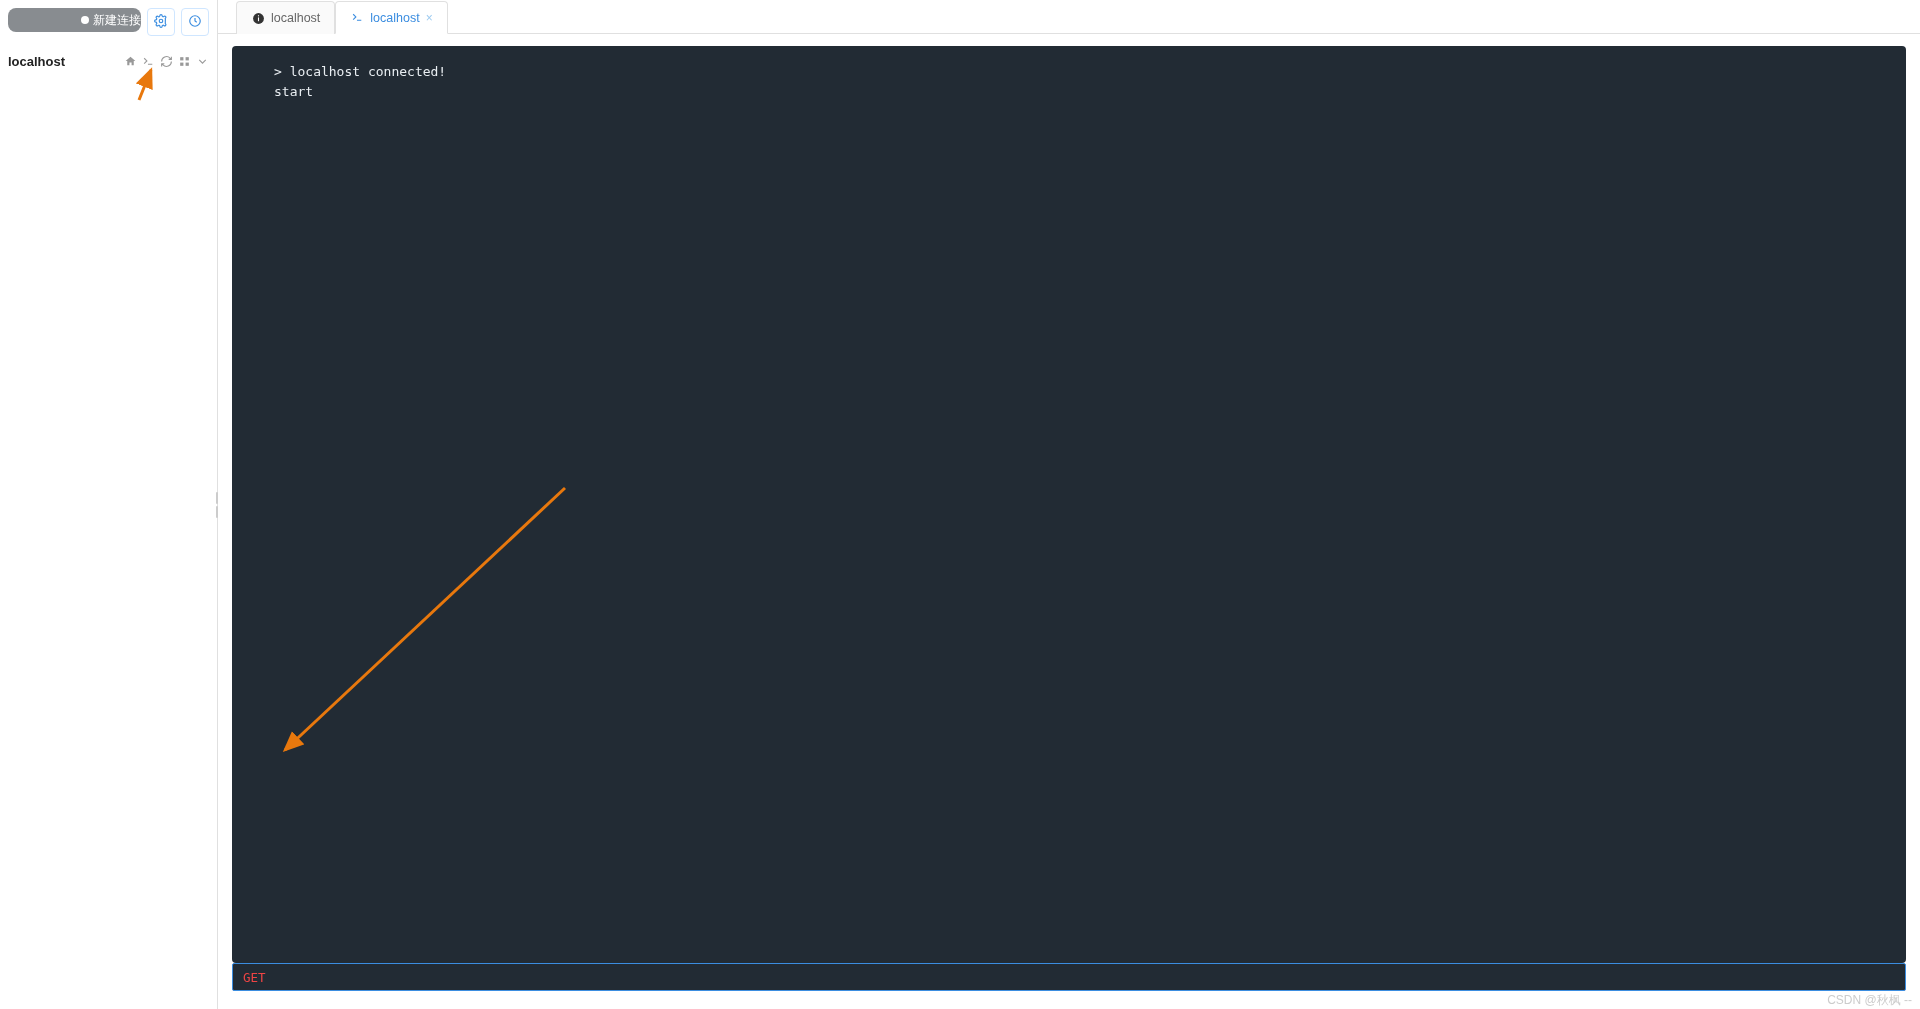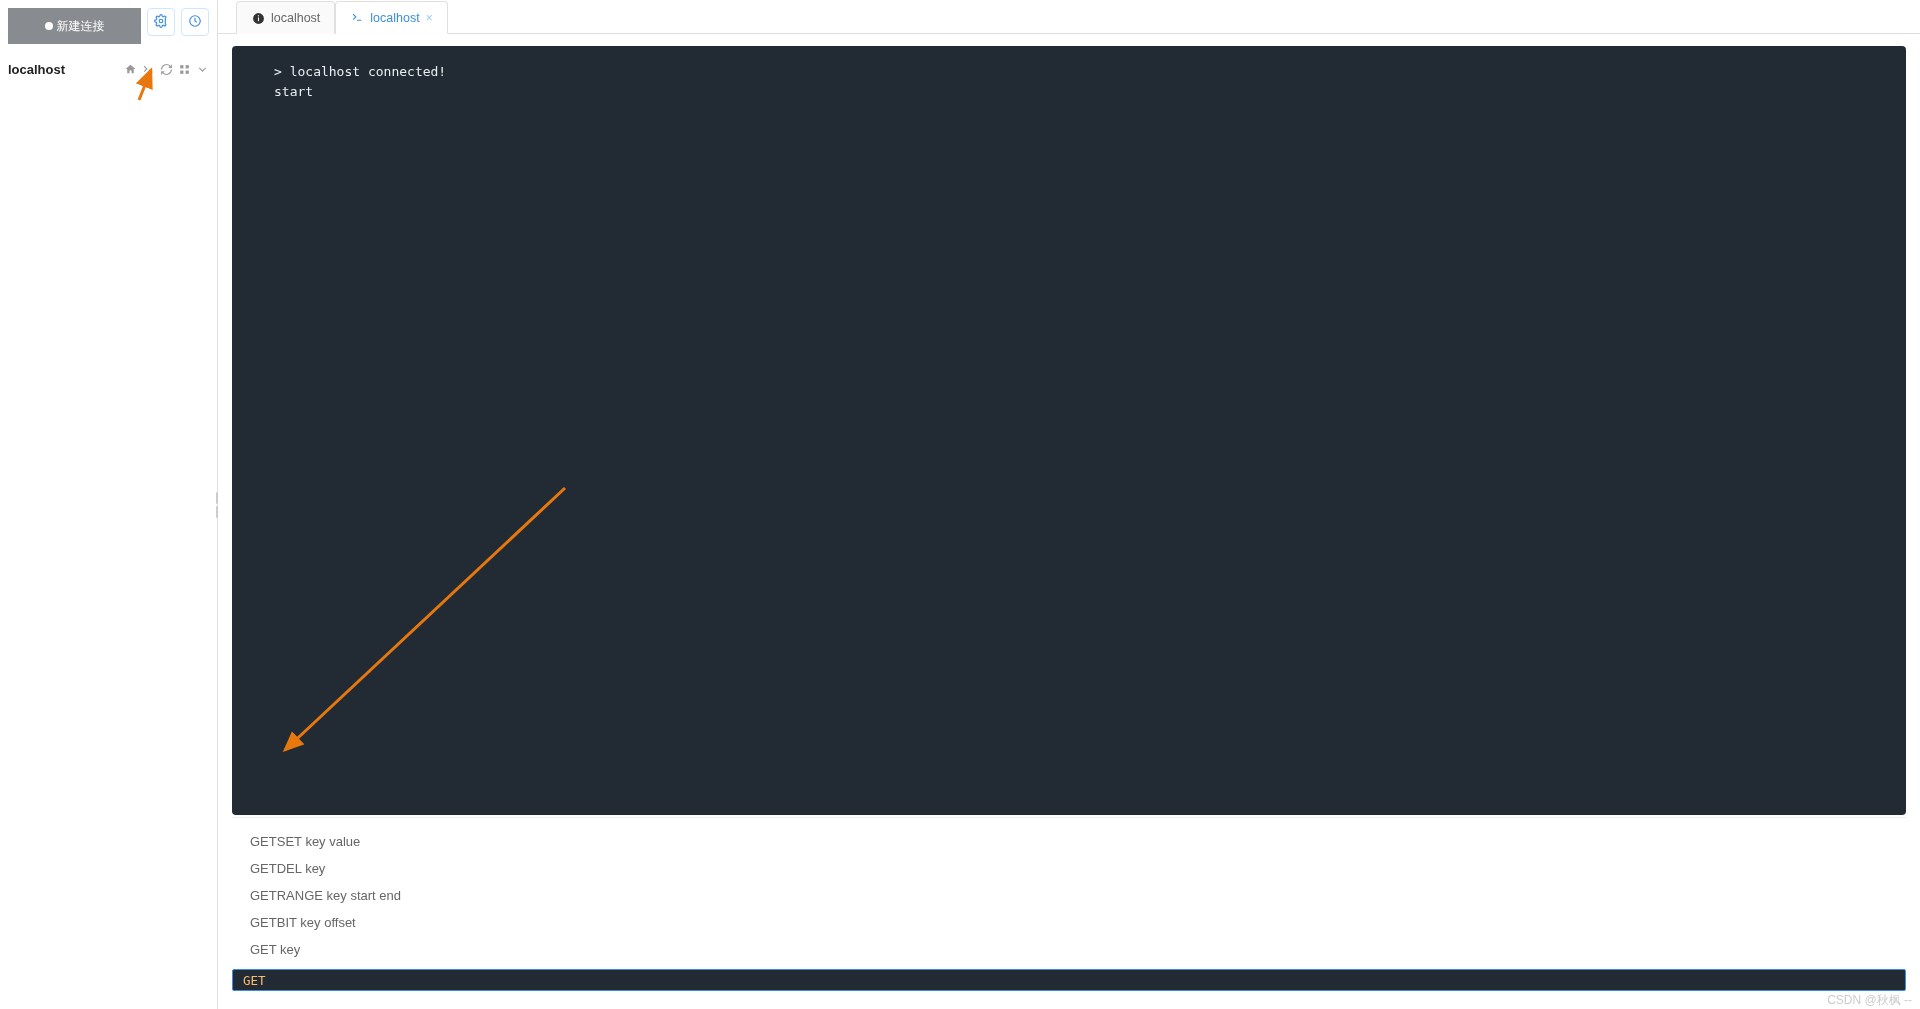--- a/index.html
+++ b/index.html
@@ -2,21 +2,21 @@
 <html><head>
 <meta charset="utf-8">
 <style>
   * { box-sizing: border-box; margin: 0; padding: 0; }
   html, body { width: 100%; height: 100%; font-family: "Microsoft YaHei", Arial, sans-serif; font-size: 13px; color: #333; background: #fff; }
   body { display: flex; overflow: hidden; }
 
   
   .sidebar { width: 218px; height: 100%; border-right: 1px solid #e0e0e0; display: flex; flex-direction: column; position: relative; }
   .sidebar-top { display: flex; gap: 6px; padding: 8px; }
-  .btn-new { flex: 1; background: #888c90; color: #fff; border: none; border-radius: 0; height: 36px; font-size: 12px; display: flex; align-items: center; justify-content: center; gap: 4px; cursor: pointer; }
+  .btn-new { flex: 1; background: #888c90; color: #fff; border: none; border-radius: 8px; height: 24px; font-size: 12px; display: flex; align-items: center; justify-content: flex-end; gap: 4px; cursor: pointer; }
   .btn-new::before { content: ""; width: 8px; height: 8px; border-radius: 50%; background: #fff; display: inline-block; }
   .top-icon-btn { width: 28px; height: 28px; border: 1px solid #cfe6ff; background: #fff; border-radius: 4px; color: #3b8de0; display: flex; align-items: center; justify-content: center; cursor: pointer; }
   .top-icon-btn svg { width: 14px; height: 14px; }
 
   .conn-row { display: flex; align-items: center; justify-content: space-between; padding: 10px 8px; }
   .conn-name { font-weight: 700; color: #222; }
   .conn-tools { display: flex; align-items: center; gap: 4px; color: #999; }
   .conn-tools .mini-ic { width: 14px; height: 14px; display: flex; align-items: center; justify-content: center; cursor: pointer; }
   .conn-tools svg { width: 13px; height: 13px; }
 
@@ -39,21 +39,21 @@
   
   .panel { flex: 1; padding: 12px 14px 18px; display: flex; flex-direction: column; overflow: hidden; }
   .terminal { flex: 1; background: #222b34; border-radius: 4px; color: #e9eef2; padding: 16px 18px; font-family: Consolas, monospace; font-size: 13px; line-height: 1.5; overflow: hidden; position: relative; }
   .terminal .line { white-space: pre; margin-left: 24px; }
 
   
   .ac-popup { background: #fff; border-top: 1px solid #eee; margin-top: 2px; padding: 10px 0 6px; }
   .ac-item { padding: 6px 18px; color: #666; font-size: 13px; cursor: pointer; }
 
   
-  .cmd-input { height: 22px; background: #222b34; color: #fdba74; border: 1px solid #3b8de0; padding: 0 10px; outline: none; font-family: Consolas, monospace; font-size: 12.5px; border-radius: 2px; }
+  .cmd-input { height: 28px; background: #222b34; color: #ef4444; border: 1px solid #3b8de0; padding: 0 10px; outline: none; font-family: Consolas, monospace; font-size: 12.5px; border-radius: 2px; }
 
   
   .annotation { position: absolute; pointer-events: none; }
   .arrow-short { left: 135px; top: 64px; width: 30px; height: 40px; }
   .arrow-long { left: 275px; top: 480px; width: 300px; height: 280px; }
 
   
   .watermark { position: fixed; right: 8px; bottom: 0; color: #ccc; font-size: 12px; }
 </style>
 </head>
@@ -144,27 +144,20 @@
       <span class="close-x">×</span>
     </div>
   </div>
 
   <div class="panel">
     <div class="terminal">
       <div class="line">&gt; localhost connected!</div>
       <div class="line">start</div>
     </div>
 
-    <div class="ac-popup">
-      <div class="ac-item">GETSET key value</div>
-      <div class="ac-item">GETDEL key</div>
-      <div class="ac-item">GETRANGE key start end</div>
-      <div class="ac-item">GETBIT key offset</div>
-      <div class="ac-item">GET key</div>
-    </div>
 
     <input class="cmd-input" value="GET" style="">
   </div>
 </div>
 
 <svg class="annotation arrow-short" viewBox="0 0 30 40">
   <defs>
       <marker id="ah1" markerWidth="8" markerHeight="8" refX="6" refY="3" orient="auto">
         <path d="M0,0 L7,3 L0,6 z" fill="#e8780d"></path>
       </marker>

